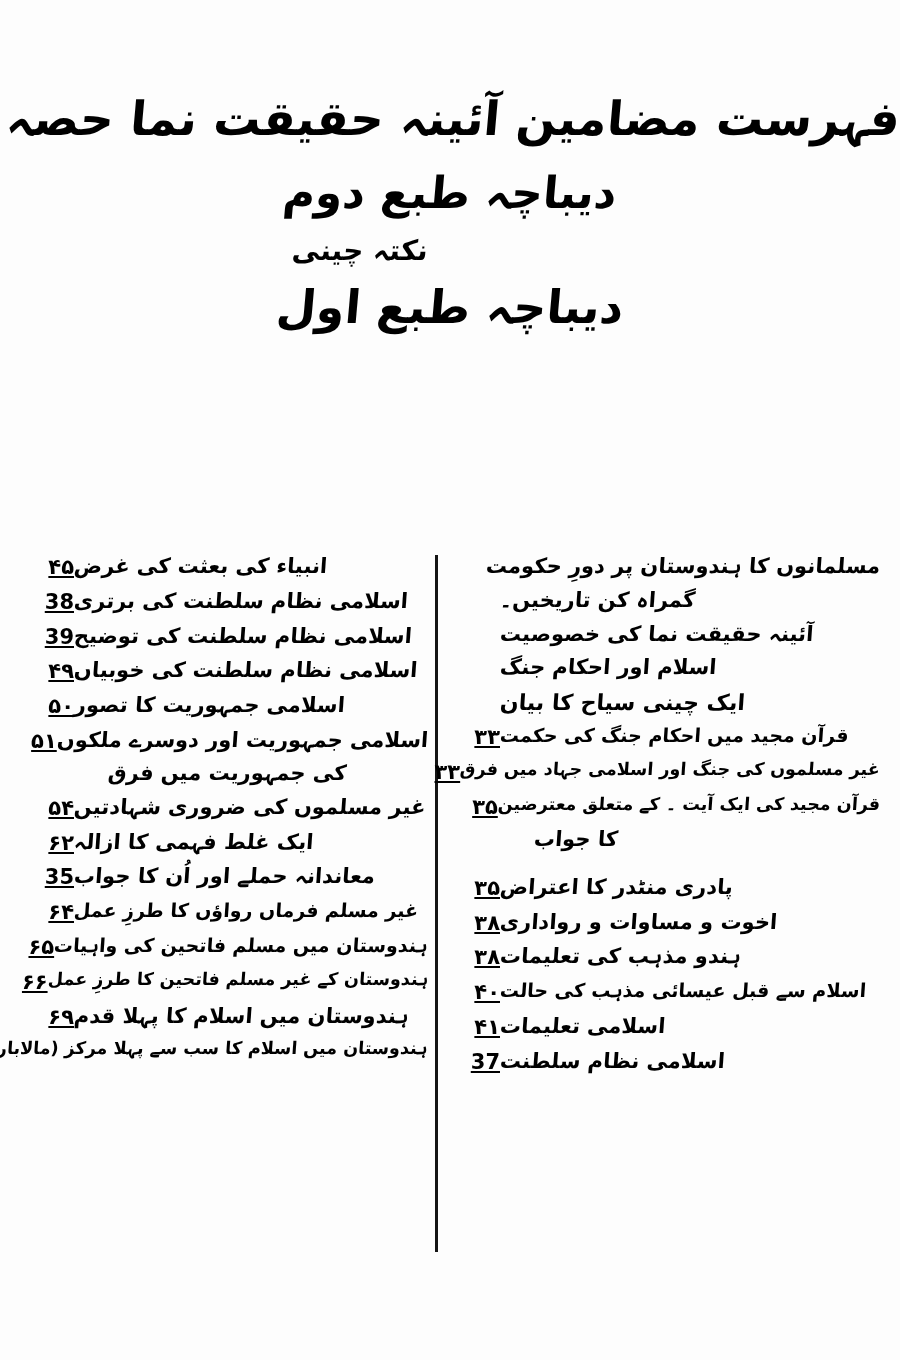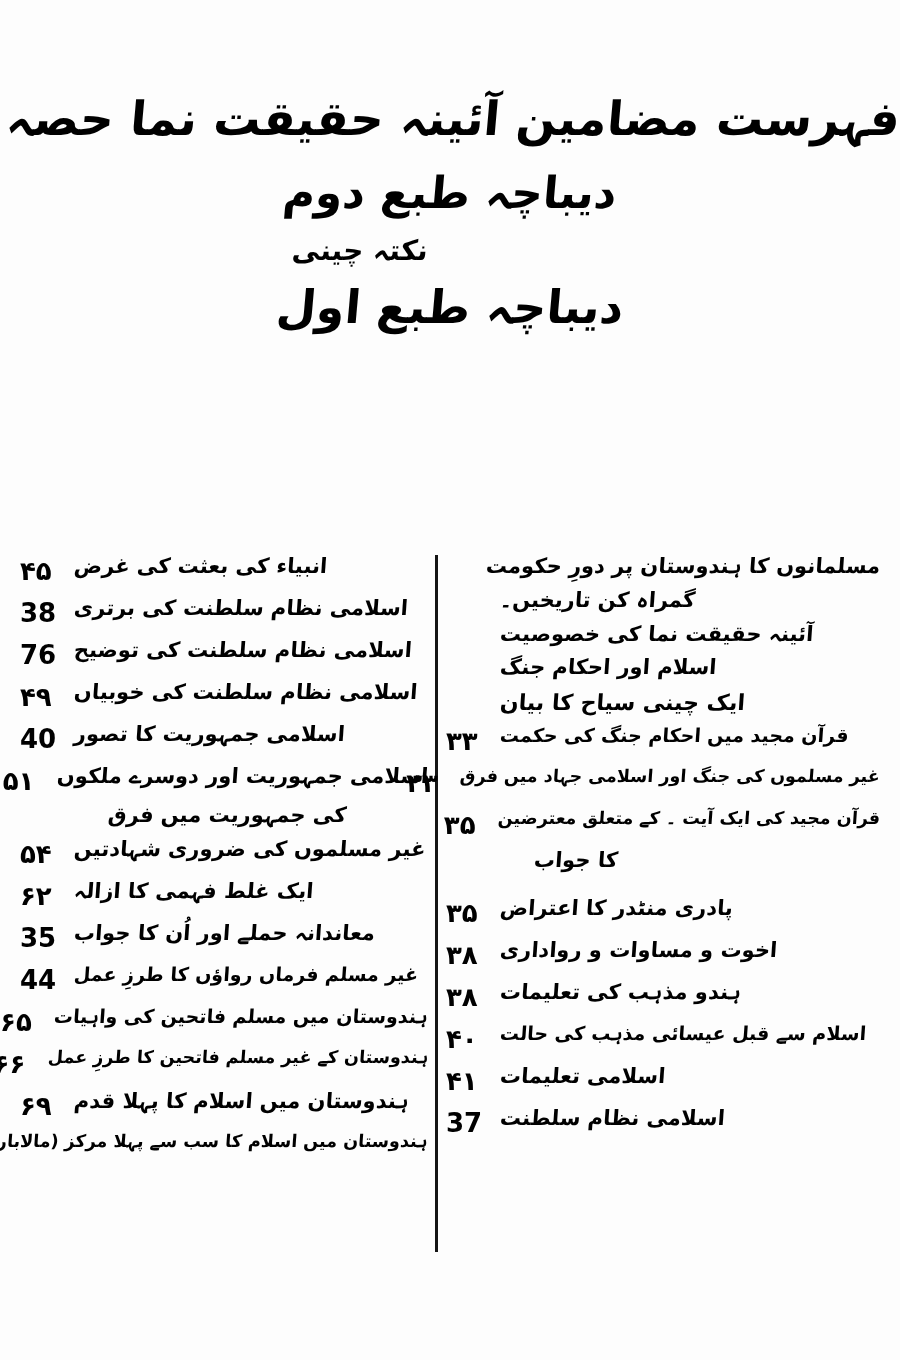--- a/index.html
+++ b/index.html
@@ -117,28 +117,29 @@
     font-size: 21px;
     line-height: 1.42;
     color: #000;
     font-weight: 600;
     transform: skewX(-4deg);
     white-space: nowrap;
     overflow: visible;
   }
   .entry .epage {
     flex: 0 0 54px;
-    text-align: left;
+    text-align: right;
     direction: rtl;
     unicode-bidi: isolate;
-    font-size: 26px;
+    font-size: 21px;
     line-height: 1.42;
     font-weight: 700;
     color: #000;
     padding-top: 1px;
+    text-decoration: underline;
   }
   .entry.bold .etext {
     font-weight: 800;
     font-size: 22px;
   }
   .entry.cont {
     margin-top: -2px;
   }
   .entry.cont .etext {
     padding-left: 34px;
@@ -254,31 +255,31 @@
         <span class="epage">۴۵</span>
       </div>
 
       <div class="entry">
         <span class="etext">اسلامی نظام سلطنت کی برتری</span>
         <span class="epage">38</span>
       </div>
 
       <div class="entry">
         <span class="etext">اسلامی نظام سلطنت کی توضیح</span>
-        <span class="epage">76</span>
+        <span class="epage">39</span>
       </div>
 
       <div class="entry">
         <span class="etext">اسلامی نظام سلطنت کی خوبیاں</span>
         <span class="epage">۴۹</span>
       </div>
 
       <div class="entry">
         <span class="etext">اسلامی جمہوریت کا تصور</span>
-        <span class="epage">40</span>
+        <span class="epage">۵۰</span>
       </div>
 
       <div class="entry">
         <span class="etext">اسلامی جمہوریت اور دوسرے ملکوں</span>
         <span class="epage">۵۱</span>
       </div>
 
       <div class="entry cont">
         <span class="etext">کی جمہوریت میں فرق</span>
         <span class="epage"></span>
@@ -294,21 +295,21 @@
         <span class="epage">۶۲</span>
       </div>
 
       <div class="entry">
         <span class="etext">معاندانہ حملے اور اُن کا جواب</span>
         <span class="epage">35</span>
       </div>
 
       <div class="entry">
         <span class="etext shrink">غیر مسلم فرماں رواؤں کا طرزِ عمل</span>
-        <span class="epage">44</span>
+        <span class="epage">۶۴</span>
       </div>
 
       <div class="entry">
         <span class="etext shrink">ہندوستان میں مسلم فاتحین کی واہیات</span>
         <span class="epage">۶۵</span>
       </div>
 
       <div class="entry">
         <span class="etext shrink2">ہندوستان کے غیر مسلم فاتحین کا طرزِ عمل</span>
         <span class="epage">۶۶</span>

